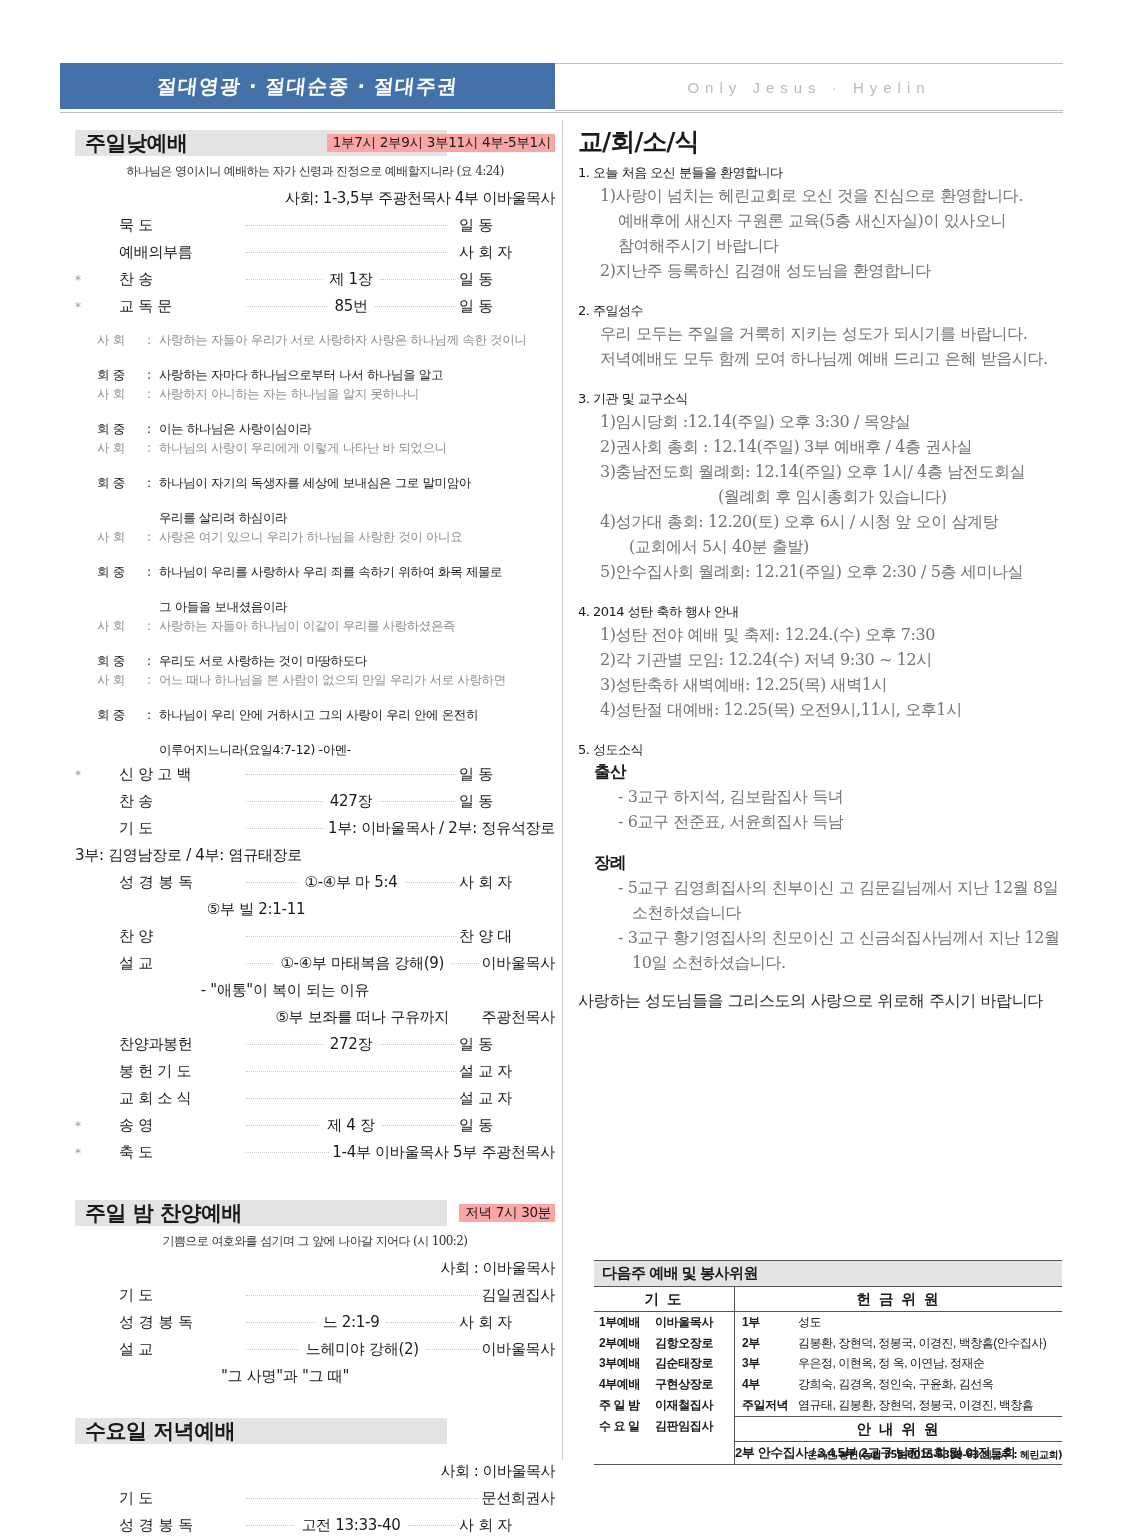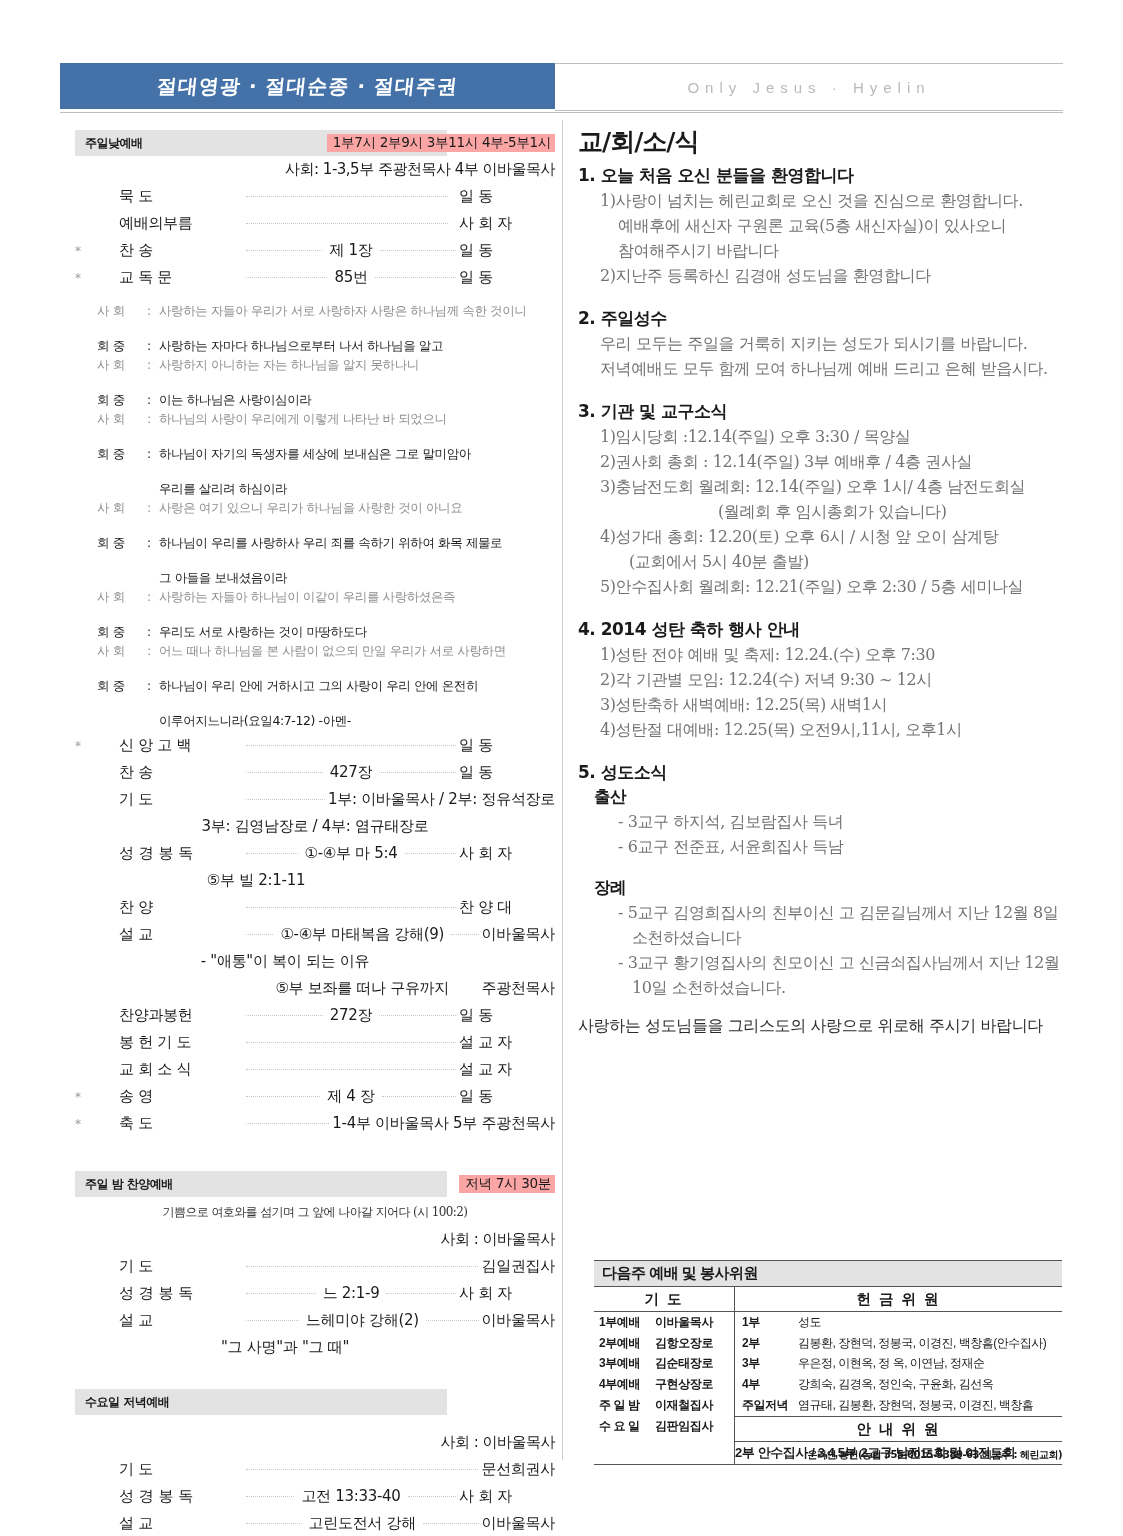--- a/index.html
+++ b/index.html
@@ -54,21 +54,21 @@
   
   .sec-head {
     position: relative; height: 26px; margin-bottom: 4px;
     display: flex; align-items: center;
   }
   .sec-head-bar {
     position: absolute; left: 0; top: 0; width: 100%; height: 26px;
     background: #e3e3e3;
   }
   .sec-head-title {
-    position: relative; font-size: 12px; font-weight: bold;
+    position: relative; font-size: 21px; font-weight: bold;
     padding-left: 10px; letter-spacing: -0.5px;
     font-family: "DejaVu Sans", sans-serif;
   }
   .sec-head-right {
     position: relative; margin-left: auto; padding-right: 4px;
     font-size: 13.5px; letter-spacing: -0.3px;
     background: #fca5a5; padding-left: 6px;
     font-family: "DejaVu Sans", sans-serif;
   }
   .sec-head.solo .sec-head-bar { width: 372px; }
@@ -107,21 +107,21 @@
     position: relative; top: -4px; height: 1px;
     margin: 0 3px;
   }
   .ord-mid { flex: 0 0 auto; white-space: nowrap; padding: 0 4px; }
   .ord-right {
     flex: 0 0 96px; display: flex; justify-content: space-between;
     text-align: right; white-space: nowrap;
   }
   .ord-right.wide { flex: 0 0 auto; justify-content: flex-end; }
   .ord-cont {
-    font-size: 15px; height: 27px; text-align: center;
+    font-size: 15px; height: 27px; text-align: left;
     letter-spacing: -0.3px;
     font-family: "DejaVu Sans", sans-serif;
   }
   .ord-cont.mid { text-align: center; padding-right: 118px; }
   .ord-cont.mid2 { text-align: center; padding-right: 60px; }
 
   
   .resp { margin: 6px 0 6px 22px; }
   .resp-line {
     font-size: 12.5px; line-height: 19px; letter-spacing: -0.4px;
@@ -139,21 +139,21 @@
   .resp-line.cont .resp-who, .resp-line.cont .resp-colon { visibility: hidden; }
 
   
   .news-title {
     font-size: 25px; font-weight: bold; letter-spacing: -1px;
     margin-bottom: 6px;
     font-family: "DejaVu Sans", sans-serif;
   }
   .news-item { margin-bottom: 3px; }
   .news-head {
-    font-size: 17px; font-weight: bold; letter-spacing: -0.5px;
+    font-size: 13px; font-weight: normal; letter-spacing: -0.5px;
     margin-bottom: 1px;
     font-family: "DejaVu Sans", sans-serif;
   }
   .news-sub {
     font-size: 16.5px; font-weight: bold; letter-spacing: -0.5px;
     margin: 2px 0 1px 16px;
     font-family: "DejaVu Sans", sans-serif;
   }
   .news-line {
     font-size: 16px; line-height: 25px; letter-spacing: -0.4px;
@@ -236,20 +236,21 @@
   <div class="header-rule"></div>
   <div class="col-divider"></div>
 
   <div class="col-left">
 
     <div class="sec-head solo">
       <div class="sec-head-bar"></div>
       <span class="sec-head-title">주일낮예배</span>
       <span class="sec-head-right">1부7시  2부9시  3부11시  4부-5부1시</span>
     </div>
+    <div class="verse">하나님은 영이시니 예배하는 자가 신령과 진정으로 예배할지니라 (요 4:24)</div>
     <div class="presider">사회: 1-3,5부 주광천목사 4부 이바울목사</div>
 
     <div class="ord-row">
       <span class="ord-star"></span>
       <span class="ord-label">묵      도</span>
       <span class="dots"></span>
       <span class="ord-mid"></span>
       <span class="ord-right">일      동</span>
     </div>
     <div class="ord-row">

